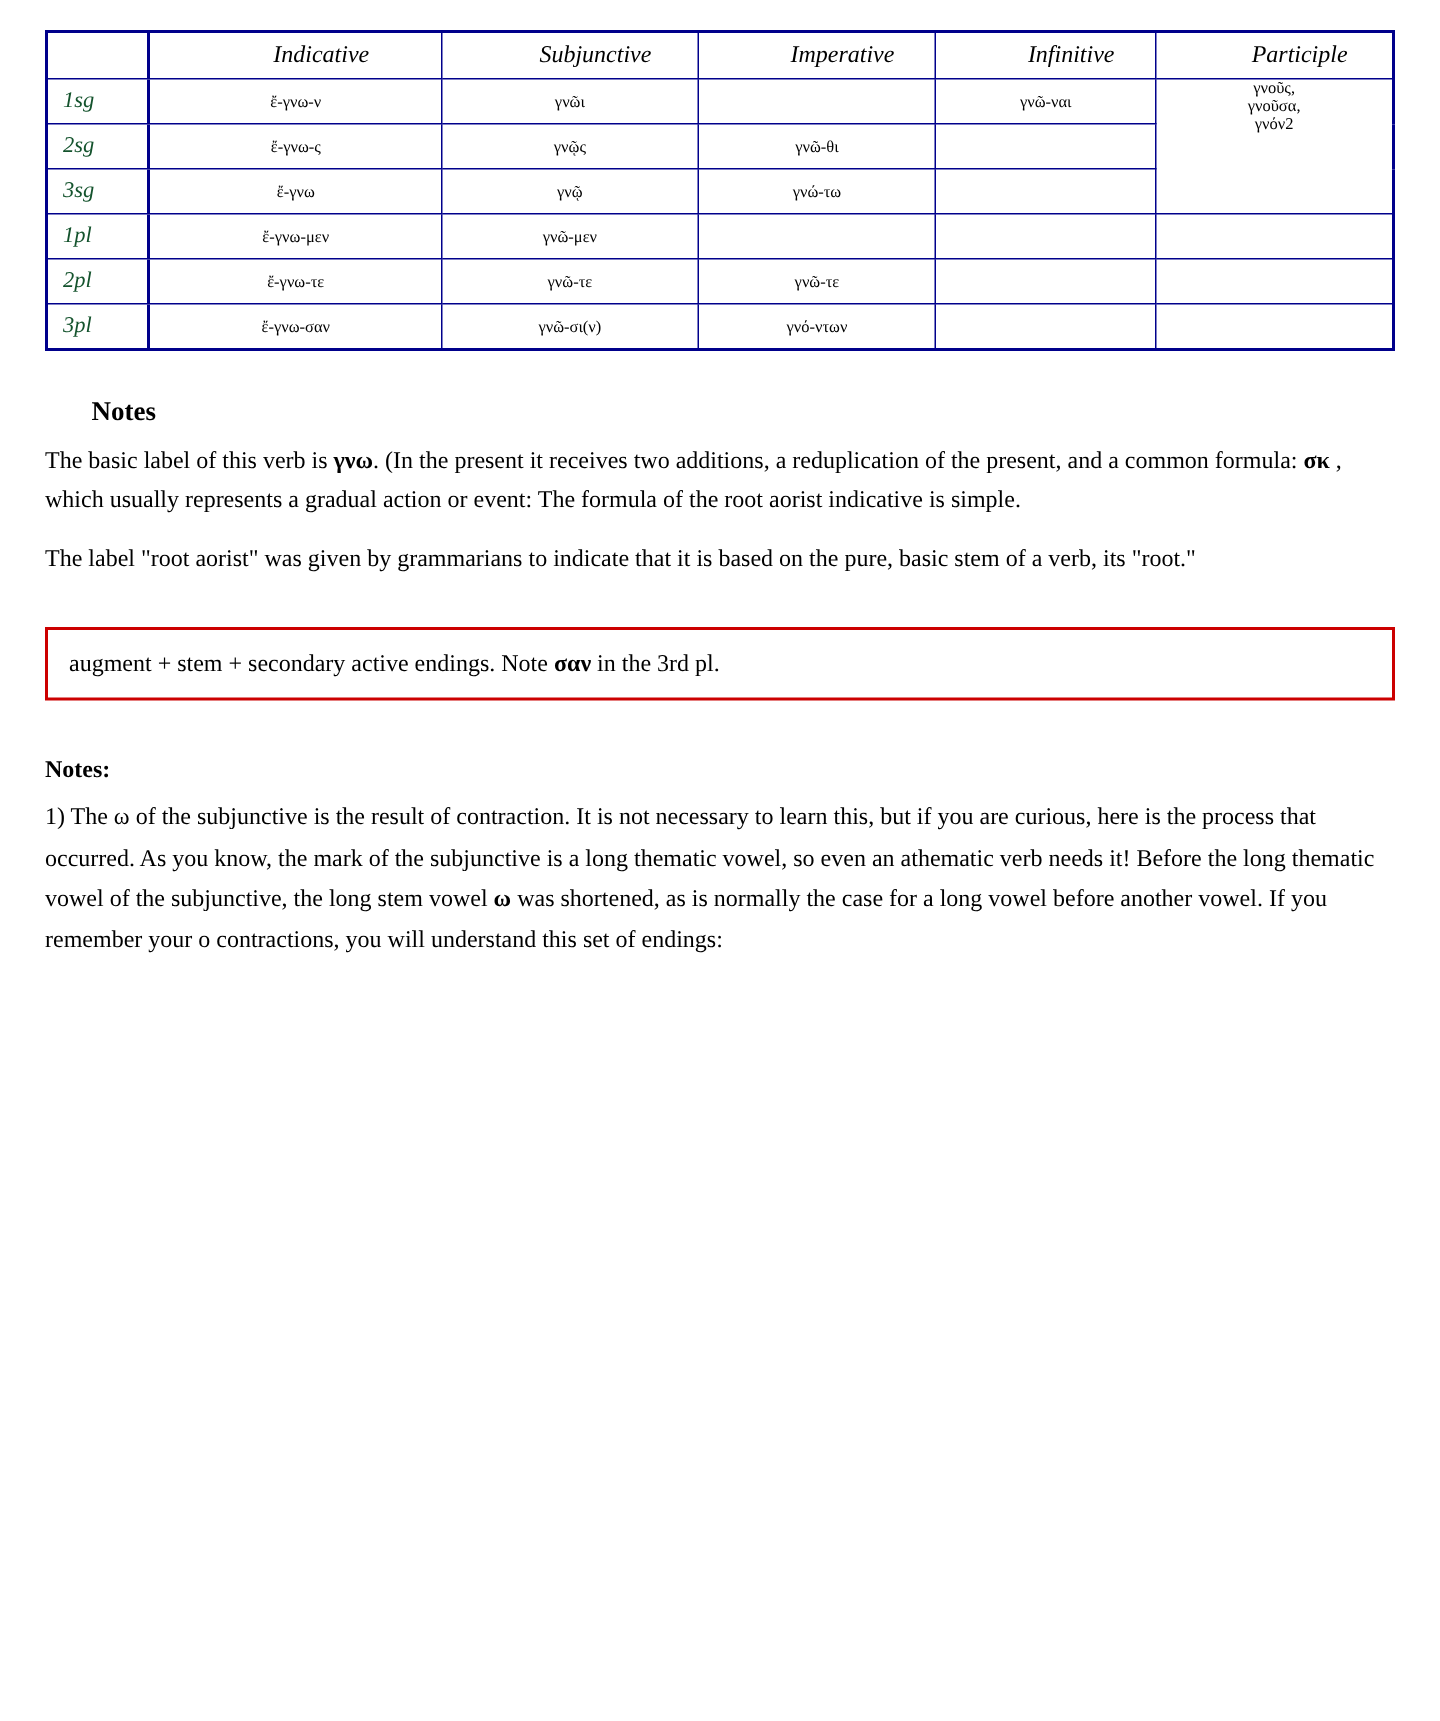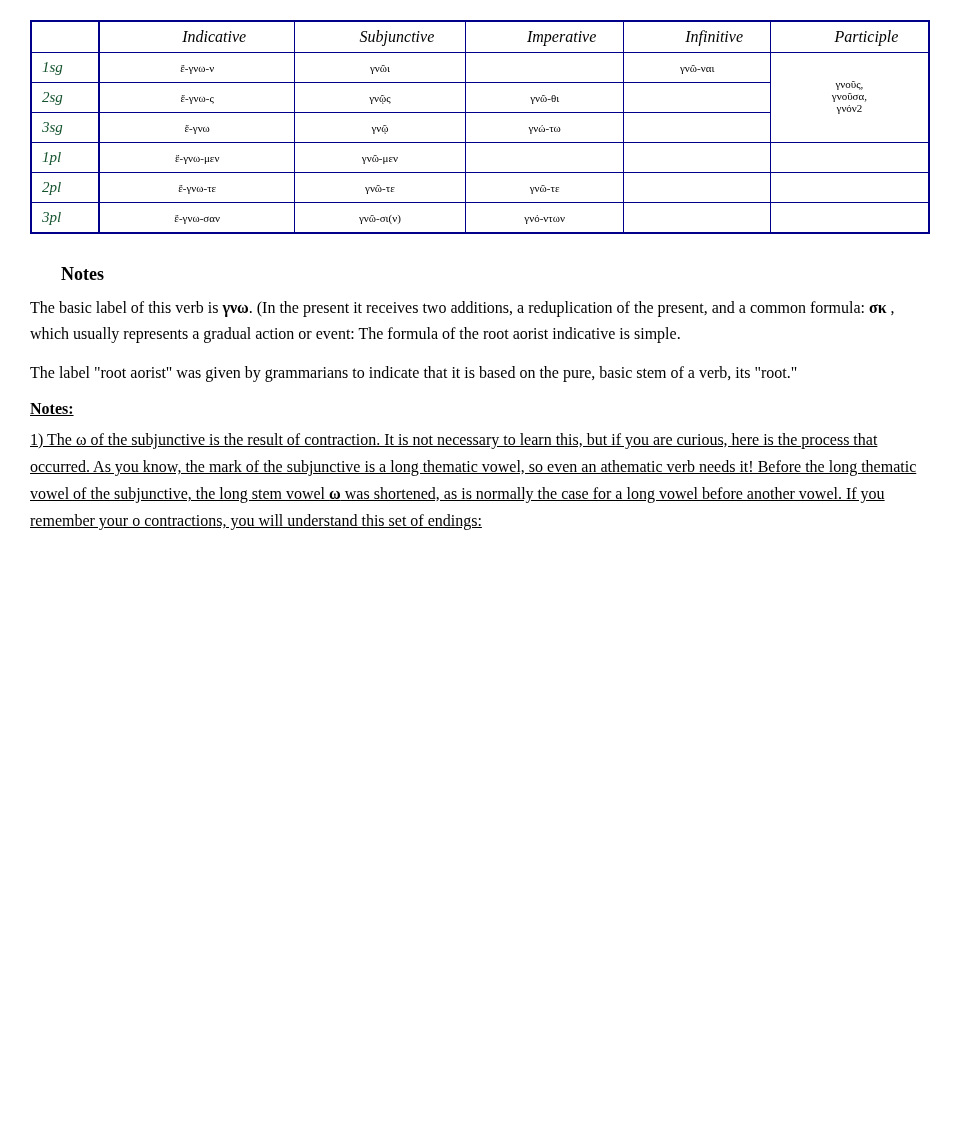--- a/index.html
+++ b/index.html
@@ -81,22 +81,21 @@
       padding: 10px 14px;
       margin: 18px 0;
       display: inline-block;
       width: 100%;
       font-size: 16px;
       line-height: 1.6;
     }
 
     
     .notes-colon-section {
-      margin-top: 4px;
-      text-decoration: underline;
+      margin-top: 20px;
     }
     .notes-colon-title {
       font-size: 16px;
       font-weight: bold;
       margin-bottom: 8px;
     }
     .notes-colon-paragraph {
       font-size: 16px;
       line-height: 1.7;
       margin-bottom: 10px;
@@ -116,21 +115,21 @@
       <th class="col-participle">Participle</th>
     </tr>
   </thead>
   <tbody id="table-body">
   <tr>
         <td class="row-label">1sg</td>
         <td>ἔ-γνω-ν</td>
         <td>γνῶι</td>
         <td></td>
         <td>γνῶ-ναι</td>
-        <td rowspan="3" class="participle-cell" style="vertical-align: top; padding-top: 25px;">γνοῦς,<br>γνοῦσα,<br>γνόν2</td>
+        <td rowspan="3" class="participle-cell" style="vertical-align: top; padding-top: 0;">γνοῦς,<br>γνοῦσα,<br>γνόν2</td>
       </tr>
       <tr>
         <td class="row-label">2sg</td>
         <td>ἔ-γνω-ς</td>
         <td>γνῷς</td>
         <td>γνῶ-θι</td>
         <td></td>
       </tr>
       <tr>
         <td class="row-label">3sg</td>
@@ -166,20 +165,23 @@
     </tbody>
 </table>
 
 <div class="notes-section">
   <div class="notes-title">Notes</div>
   <p class="notes-paragraph">
     <span>The basic label of this verb is </span><span class="greek-bold">γνω</span><span>.  (In the present it receives two additions, a reduplication of the present,  and a common formula: </span><span class="greek-bold">σκ</span><span> , which usually represents a gradual action or event:  The formula of the root aorist indicative is simple.</span>
   </p>
   <p class="notes-paragraph">The label "root aorist" was given by grammarians to indicate that it is based on the pure, basic stem of a verb, its "root."</p>
 
+  <div class="highlight-box">
+    <span>augment + stem + secondary active endings.  Note </span><span class="greek-bold">σαν</span><span> in the 3rd pl.</span>
+  </div>
 
   <div class="notes-colon-section">
     <div class="notes-colon-title">Notes:</div>
     <p class="notes-colon-paragraph">
       <span>1) The ω of the subjunctive is the result of contraction.  It is not necessary to learn this, but if you are curious, here is the process that occurred.  As you know, the mark of the subjunctive is a long thematic vowel, so even an athematic verb needs it!   Before the long thematic vowel of the subjunctive, the long stem vowel   </span><span class="greek-bold">ω</span><span> was shortened, as is normally the case for a long vowel before another vowel.  If you remember your o contractions, you will understand this set of endings:</span>
     </p>
   </div>
 </div>
 
 </body></html>

